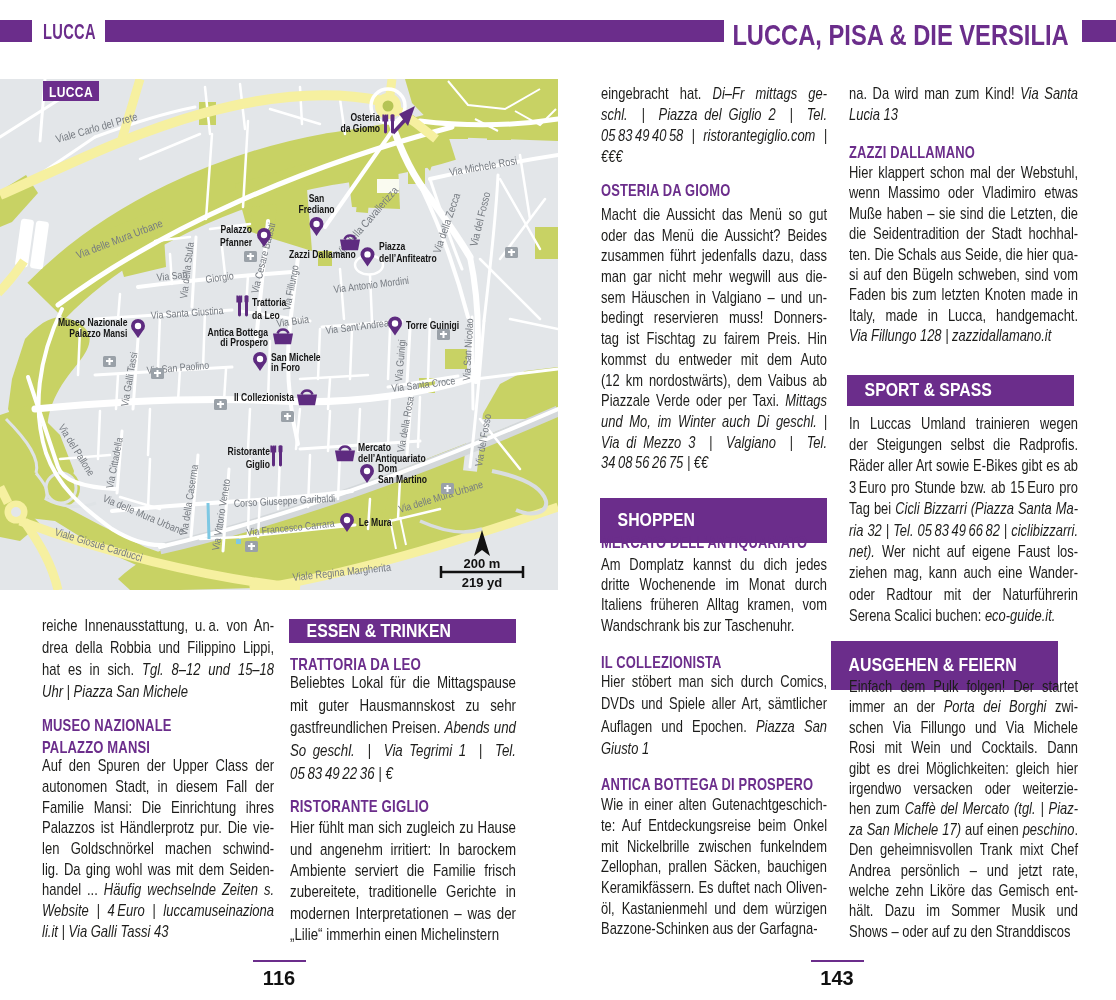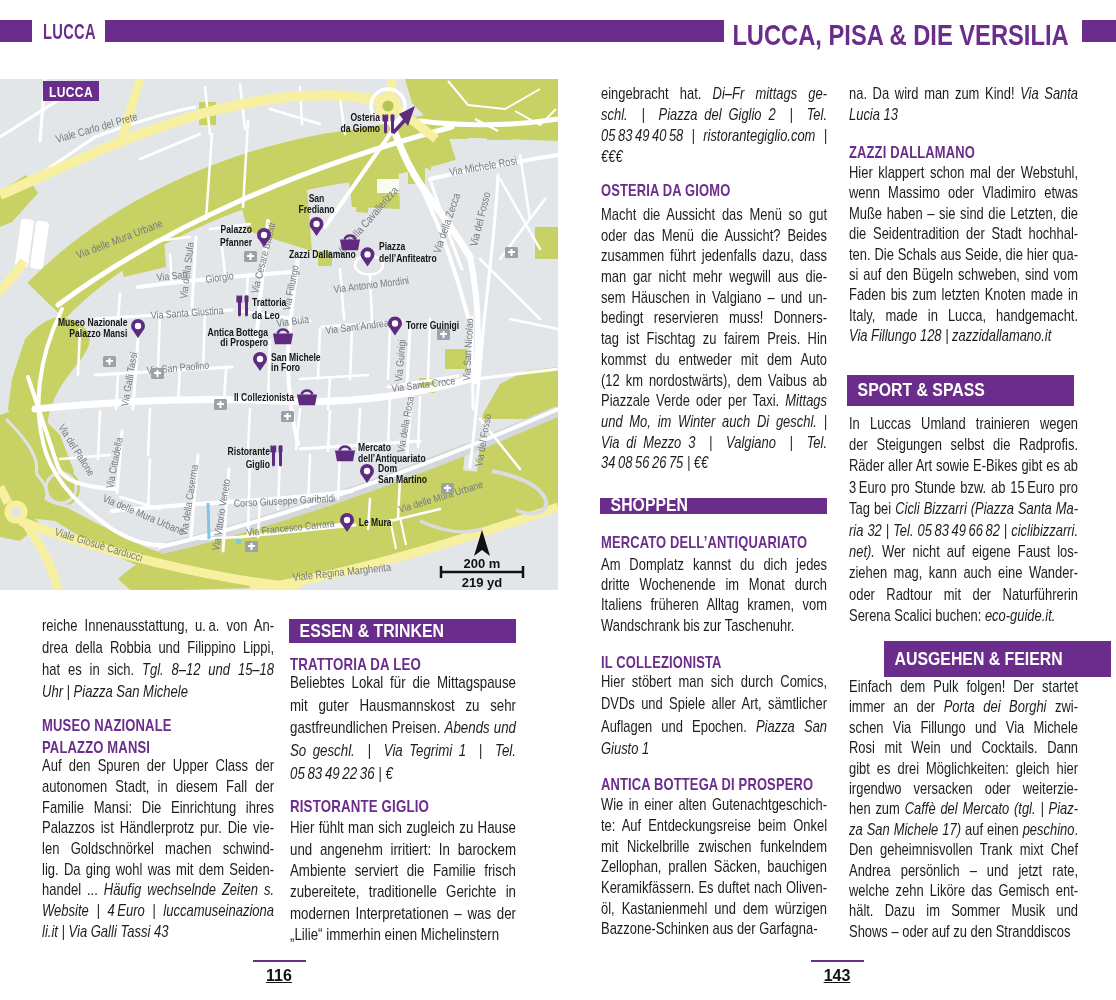--- a/index.html
+++ b/index.html
@@ -2,23 +2,23 @@
 <html><head><meta charset="utf-8">
 <style>
 * { margin:0; padding:0; box-sizing:border-box; }
 html,body { width:1116px; height:1000px; background:#fff; font-family:"Liberation Sans",sans-serif; position:relative; overflow:hidden; }
 .abs { position:absolute; }
 .hbar { position:absolute; background:#6b2d8b; }
 .para { position:absolute; font-size:17px; color:#1d1d1b; transform-origin:0 0; }
 .para .l { text-align:justify; text-align-last:justify; white-space:normal; }
 .para .l.last { text-align-last:left; }
 .hd { position:absolute; font-size:17px; font-weight:bold; color:#6b2d8b; transform-origin:0 0; letter-spacing:0.2px; }
-.bar { position:absolute; background:#6b2d8b; color:#fff; font-weight:bold; display:flex; align-items:center; }
+.bar { position:absolute; background:#6b2d8b; color:#fff; font-weight:bold; display:flex; align-items:center;padding-left:7px; }
 #map { position:absolute; left:0; top:79px; }
-.pgnum { position:absolute; font-size:16px; font-weight:bold; color:#111; width:60px; text-align:center;text-decoration:underline; }
+.pgnum { position:absolute; font-size:20px; font-weight:bold; color:#111; width:60px; text-align:center; }
 .pgrule { position:absolute; height:2.5px; background:#6b2d8b; }
 </style></head>
 <body>
 
 <div class="hbar" style="left:0;top:20px;width:32px;height:22px"></div>
 <div class="abs" style="left:43px;top:18.5px;font-size:22.5px;font-weight:bold;color:#6b2d8b;transform:scaleX(0.65);transform-origin:0 0;letter-spacing:0.5px">LUCCA</div>
 <div class="hbar" style="left:105px;top:20px;width:619px;height:22px"></div>
 <div class="abs" style="right:47px;top:18px;font-size:30px;font-weight:bold;color:#6b2d8b;transform:scaleX(0.79);transform-origin:100% 0;white-space:nowrap">LUCCA, PISA &amp; DIE VERSILIA</div>
 <div class="hbar" style="left:1082px;top:20px;width:34px;height:22px"></div>
 <svg id="map" width="558" height="511" viewBox="0 0 558 511">
@@ -377,21 +377,21 @@
 <div class="l">sem Häuschen in Valgiano – und un-</div>
 <div class="l">bedingt reservieren muss! Donners-</div>
 <div class="l">tag ist Fischtag zu fairem Preis. Hin</div>
 <div class="l">kommst du entweder mit dem Auto</div>
 <div class="l">(12 km nordostwärts), dem Vaibus ab</div>
 <div class="l">Piazzale Verde oder per Taxi. <i>Mittags</i></div>
 <div class="l"><i>und Mo, im Winter auch Di geschl. |</i></div>
 <div class="l"><i>Via di Mezzo 3 &nbsp;| &nbsp;Valgiano &nbsp;| &nbsp;Tel.</i></div>
 <div class="l last"><i>34 08 56 26 75 | €€</i></div>
 </div>
-<div class="bar" style="left:600px;top:497.5px;width:227px;height:16px">
+<div class="bar" style="left:600px;top:497.5px;width:227px;height:45px">
     <span style="padding-left:12px;font-size:18px;transform:scaleX(0.88);display:inline-block;transform-origin:0 50%">SHOPPEN</span>
   </div>
 <div class="hd" style="left:601px;top:531.6px;width:297px;transform:scaleX(0.761);line-height:21.0px">
 <div>MERCATO DELL’ANTIQUARIATO</div>
 </div>
 <div class="para" style="left:601px;top:554.6px;width:297px;transform:scaleX(0.761);line-height:20.4px">
 <div class="l">Am Domplatz kannst du dich jedes</div>
 <div class="l">dritte Wochenende im Monat durch</div>
 <div class="l">Italiens früheren Alltag kramen, vom</div>
 <div class="l last">Wandschrank bis zur Taschenuhr.</div>
@@ -443,21 +443,21 @@
 <div class="l">der Steigungen selbst die Radprofis.</div>
 <div class="l">Räder aller Art sowie E-Bikes gibt es ab</div>
 <div class="l">3 Euro pro Stunde bzw. ab 15 Euro pro</div>
 <div class="l">Tag bei <i>Cicli Bizzarri (Piazza Santa Ma-</i></div>
 <div class="l"><i>ria 32 | Tel. 05 83 49 66 82 | ciclibizzarri.</i></div>
 <div class="l"><i>net).</i> Wer nicht auf eigene Faust los-</div>
 <div class="l">ziehen mag, kann auch eine Wander-</div>
 <div class="l">oder Radtour mit der Naturführerin</div>
 <div class="l last">Serena Scalici buchen: <i>eco-guide.it.</i></div>
 </div>
-<div class="bar" style="left:884px;top:641px;width:227px;height:36px">
+<div class="bar" style="left:831px;top:641px;width:227px;height:49px">
     <span style="padding-left:12px;font-size:18px;transform:scaleX(0.88);display:inline-block;transform-origin:0 50%">AUSGEHEN &amp; FEIERN</span>
   </div>
 <div class="para" style="left:849px;top:677.0px;width:301px;transform:scaleX(0.761);line-height:20.4px">
 <div class="l">Einfach dem Pulk folgen! Der startet</div>
 <div class="l">immer an der <i>Porta dei Borghi</i> zwi-</div>
 <div class="l">schen Via Fillungo und Via Michele</div>
 <div class="l">Rosi mit Wein und Cocktails. Dann</div>
 <div class="l">gibt es drei Möglichkeiten: gleich hier</div>
 <div class="l">irgendwo versacken oder weiterzie-</div>
 <div class="l">hen zum <i>Caffè del Mercato (tgl. | Piaz-</i></div>

